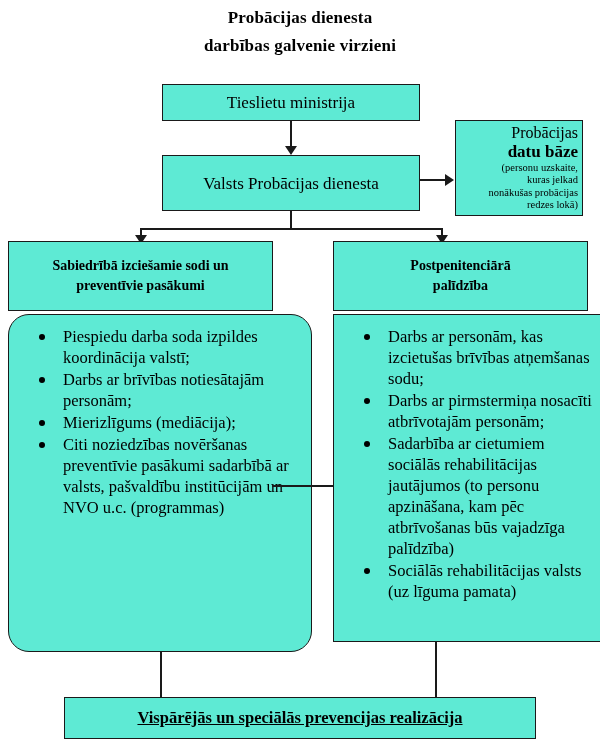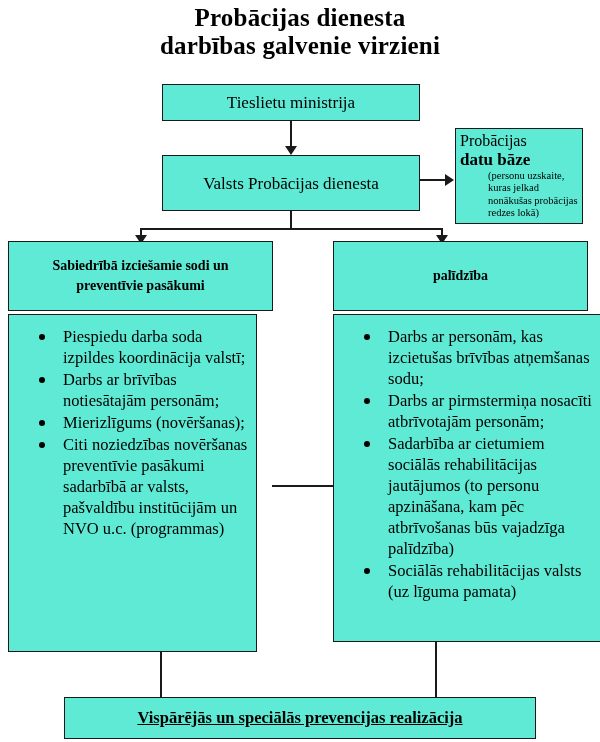--- a/index.html
+++ b/index.html
@@ -23,21 +23,21 @@
     height: 742px;
   }
 
   .title {
     position: absolute;
     left: 0;
     top: 4px;
     width: 600px;
     text-align: center;
     font-weight: bold;
-    font-size: 25px;
+    font-size: 17px;
     line-height: 28px;
     letter-spacing: 0.2px;
   }
 
   .box {
     position: absolute;
     border: 1.6px solid #1a1a1a;
     background: #5eead4;
     box-sizing: border-box;
   }
@@ -62,25 +62,25 @@
     left: 162px;
     top: 155px;
     width: 258px;
     height: 56px;
     font-size: 17px;
     line-height: 23px;
   }
 
   #box-database {
     left: 455px;
-    top: 128px;
+    top: 120px;
     width: 128px;
     height: 96px;
     padding: 3px 4px 0 4px;
-    text-align: left;
+    text-align: right;
     overflow: hidden;
   }
   #box-database .db-l1 {
     font-size: 16px;
     line-height: 18px;
   }
   #box-database .db-l2 {
     font-size: 17px;
     font-weight: bold;
     line-height: 20px;
@@ -110,22 +110,23 @@
     height: 70px;
     font-size: 14px;
     font-weight: bold;
     line-height: 20px;
   }
 
   
   #box-list-left {
     left: 8px;
     top: 314px;
-    width: 249px;
+    width: 304px;
     height: 338px;
+    border-radius: 21px;
   }
   #box-list-right {
     left: 333px;
     top: 314px;
     width: 277px;
     height: 328px;
   }
 
   .bullets {
     list-style: none;
@@ -229,29 +230,30 @@
 
   <div class="box box-center" id="box-head-left">
     <div>
       <div>Sabiedrībā izciešamie sodi un</div>
       <div>preventīvie pasākumi</div>
     </div>
   </div>
 
   <div class="box box-center" id="box-head-right">
     <div>
+      <div>Postpenitenciārā</div>
       <div>palīdzība</div>
     </div>
   </div>
 
   <div class="box" id="box-list-left">
     <ul class="bullets">
       <li>Piespiedu darba soda izpildes koordinācija valstī;</li>
       <li>Darbs ar brīvības notiesātajām personām;</li>
-      <li>Mierizlīgums (novēršanas);</li>
+      <li>Mierizlīgums (mediācija);</li>
       <li>Citi noziedzības novēršanas preventīvie pasākumi sadarbībā ar valsts, pašvaldību institūcijām un NVO u.c. (programmas)</li>
     </ul>
   </div>
 
   <div class="box" id="box-list-right">
     <ul class="bullets">
       <li>Darbs ar personām, kas izcietušas brīvības atņemšanas sodu;</li>
       <li>Darbs ar pirmstermiņa nosacīti atbrīvotajām personām;</li>
       <li>Sadarbība ar cietumiem sociālās rehabilitācijas jautājumos (to personu apzināšana, kam pēc atbrīvošanas būs vajadzīga palīdzība)</li>
       <li>Sociālās rehabilitācijas valsts (uz līguma pamata)</li>

